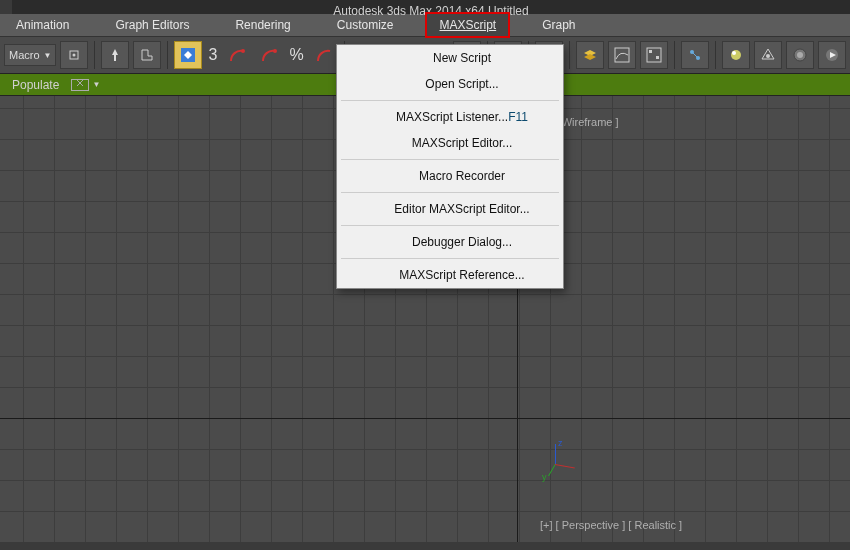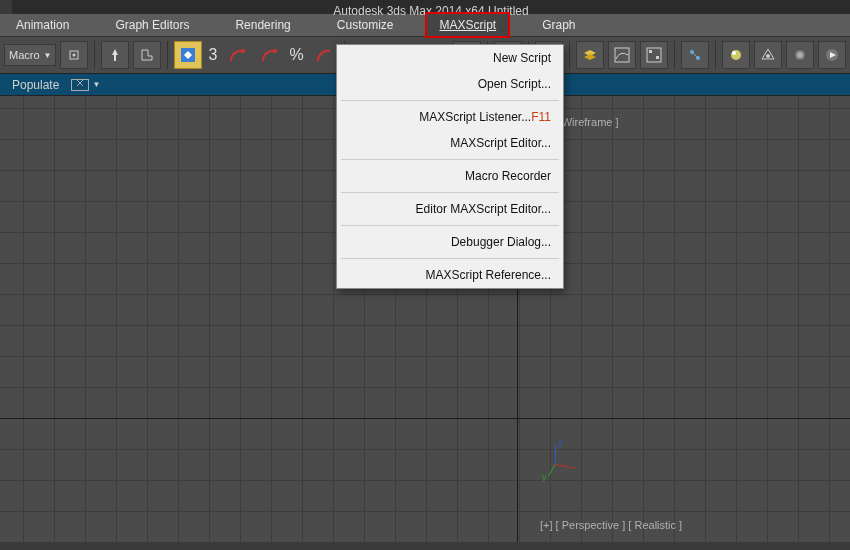--- a/index.html
+++ b/index.html
@@ -9,46 +9,46 @@
   .menubar .item { padding: 0 12px; line-height: 22px; color: #e6e6e6; cursor: default; position: relative; }
   .menubar .item.active { background: #444; }
   .menubar .highlight { position: absolute; border: 2px solid #d00; inset: -2px -2px -2px -2px; pointer-events: none; }
   .toolbar { height: 38px; background: #4a4a4a; border-top: 1px solid #333; border-bottom: 1px solid #232323; display: flex; align-items: center; padding: 0 4px; gap: 4px; }
   .tbtn { width: 28px; height: 28px; background: #565656; border: 1px solid #3a3a3a; display: flex; align-items: center; justify-content: center; }
   .tbtn.active { background: #e2c35a; border-color: #a88a1c; }
   .tsel { height: 22px; background: #565656; border: 1px solid #3a3a3a; color: #ddd; padding: 0 4px; font-size: 11px; display: flex; align-items: center; min-width: 46px; }
   .tsel .drop { margin-left: 4px; font-size: 8px; }
   .toolbar .sep { width: 1px; height: 28px; background: #333; margin: 0 2px; }
   .num { font-size: 16px; color: #ddd; margin: 0 2px; }
-  .secondbar { height: 22px; background: #0c4a6e; border-bottom: 1px solid #232323; display: flex; align-items: center; padding: 0 12px; gap: 12px; font-size: 12px; color: #d0d0d0; }
+  .secondbar { height: 22px; background: #4d7c0f; border-bottom: 1px solid #232323; display: flex; align-items: center; padding: 0 12px; gap: 12px; font-size: 12px; color: #d0d0d0; }
   .envelope { width: 18px; height: 12px; border: 1px solid #aaa; position: relative; display: inline-block; }
   .envelope::after { content: ""; position: absolute; top: 0; left: 0; right: 0; height: 6px; background: linear-gradient(135deg, transparent 48%, #aaa 48% 52%, transparent 52%), linear-gradient(-135deg, transparent 48%, #aaa 48% 52%, transparent 52%); }
   .viewport { position: relative; height: calc(550px - 22px - 22px - 38px - 22px); background: #4b4b4b; }
   .grid { position: absolute; inset: 0; background-image:
     linear-gradient(#3d3d3d 1px, transparent 1px),
     linear-gradient(90deg, #3d3d3d 1px, transparent 1px);
     background-size: 31px 31px;
     background-position: -8px 12px;
   }
   .grid::before { content: ""; position: absolute; top: 322px; left: 0; right: 0; height: 1px; background: #1a1a1a; }
   .grid::after { content: ""; position: absolute; left: 517px; top: 0; bottom: 0; width: 1px; background: #1a1a1a; }
   .vplabel { position: absolute; left: 540px; top: 20px; font-size: 11px; color: #b0b0b0; }
   .vplabel2 { position: absolute; left: 540px; bottom: 11px; font-size: 11px; color: #b0b0b0; }
   .axis { position: absolute; left: 546px; bottom: 58px; width: 20px; height: 20px; }
   .axis .z { position: absolute; left: 9px; top: -20px; width: 1px; height: 20px; background: #2a5ad0; }
   .axis .zt { position: absolute; left: 12px; top: -26px; color: #2a5ad0; font-size: 9px; }
   .axis .y { position: absolute; left: 9px; top: 0; width: 1px; height: 14px; background: #2aa02a; transform: rotate(30deg); transform-origin: top; }
   .axis .yt { position: absolute; left: -4px; top: 8px; color: #2aa02a; font-size: 9px; }
   .axis .x { position: absolute; left: 9px; top: 0; width: 20px; height: 1px; background: #c03030; transform: rotate(10deg); transform-origin: left; }
   .dropdown { position: absolute; left: 336px; top: 44px; width: 228px; background: #f0f0f0; border: 1px solid #888; box-shadow: 2px 4px 8px rgba(0,0,0,.4); z-index: 10; color: #111; font-size: 12px; }
-  .dropdown .mitem { padding: 6px 12px 6px 36px; position: relative; display: flex; justify-content: flex-end; }
+  .dropdown .mitem { padding: 6px 12px 6px 36px; position: relative; display: flex; justify-content: center; }
   .dropdown .mitem.hl { background: #7daef2; }
   .dropdown .mitem .redbox { position: absolute; border: 2px solid #d00; left: 4px; right: 108px; top: -1px; bottom: -1px; pointer-events: none; }
   .dropdown .msep { height: 1px; background: #ccc; margin: 3px 4px; }
-  .shortcut { color: #c2410c; }
+  .shortcut { color: #0c4a6e; }
   svg { display: block; }
   .spacer { flex: 1; }
 </style>
 </head>
 <body>
 
 <div class="titlebar">Autodesk 3ds Max  2014 x64   Untitled</div>
 
 <div class="menubar">
   <div class="item">Animation</div>

